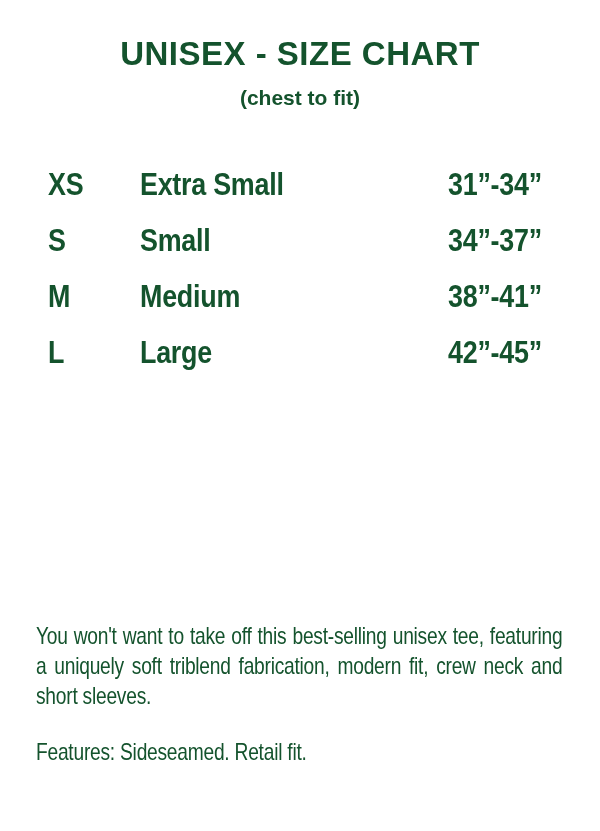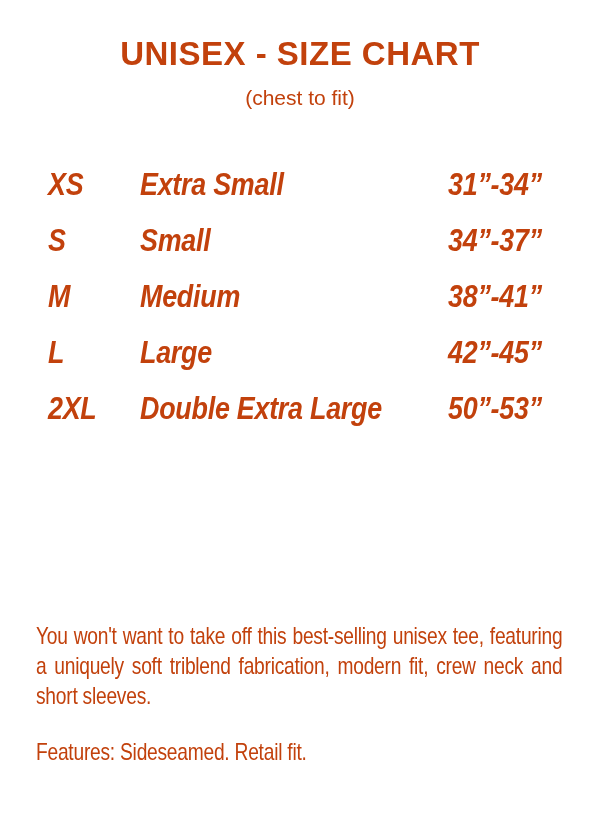--- a/index.html
+++ b/index.html
@@ -1,52 +1,51 @@
 <!DOCTYPE html>
 <html><head>
 <meta charset="utf-8">
 <style>
   html, body { margin: 0; padding: 0; background: #ffffff; }
   .page {
     position: relative;
     width: 600px;
     height: 831px;
     background: #ffffff;
-    color: #c2410c;
+    color: #14532d;
     font-family: "Liberation Sans", sans-serif;
     overflow: hidden;
   }
   .title {
     position: absolute;
     top: 36px; left: 0;
     width: 100%;
     text-align: center;
     font-size: 33px;
     font-weight: bold;
     letter-spacing: 0.5px;
     line-height: 1.1;
   }
   .subtitle {
     position: absolute;
     top: 86px; left: 0;
     width: 100%;
     text-align: center;
     font-size: 21px;
-    font-weight: normal;
+    font-weight: bold;
     line-height: 1.1;
   }
   .size-table {
     position: absolute;
     top: 156px; left: 0;
     width: 100%;
   }
   .size-row {
     position: relative;
     height: 56px;
-    font-style: italic;
   }
   .cell {
     position: absolute;
     top: 50%;
     font-size: 32px;
     font-weight: bold;
     white-space: nowrap;
     transform: translateY(-50%) scaleX(0.84);
     transform-origin: left center;
     letter-spacing: -0.3px;
@@ -105,25 +104,20 @@
       <span class="cell cell-range">38”-41”</span>
     </div>
 
     <div class="size-row">
       <span class="cell cell-code">L</span>
       <span class="cell cell-name">Large</span>
       <span class="cell cell-range">42”-45”</span>
     </div>
 
 
-    <div class="size-row">
-      <span class="cell cell-code">2XL</span>
-      <span class="cell cell-name">Double Extra Large</span>
-      <span class="cell cell-range">50”-53”</span>
-    </div>
 
 
   </div>
 
   <div class="description">You won't want to take off this best-selling unisex tee, featuring a uniquely soft triblend fabrication, modern fit, crew neck and short sleeves.</div>
   <div class="features">Features: Sideseamed. Retail fit.</div>
 
 </div>
 
 </body></html>

